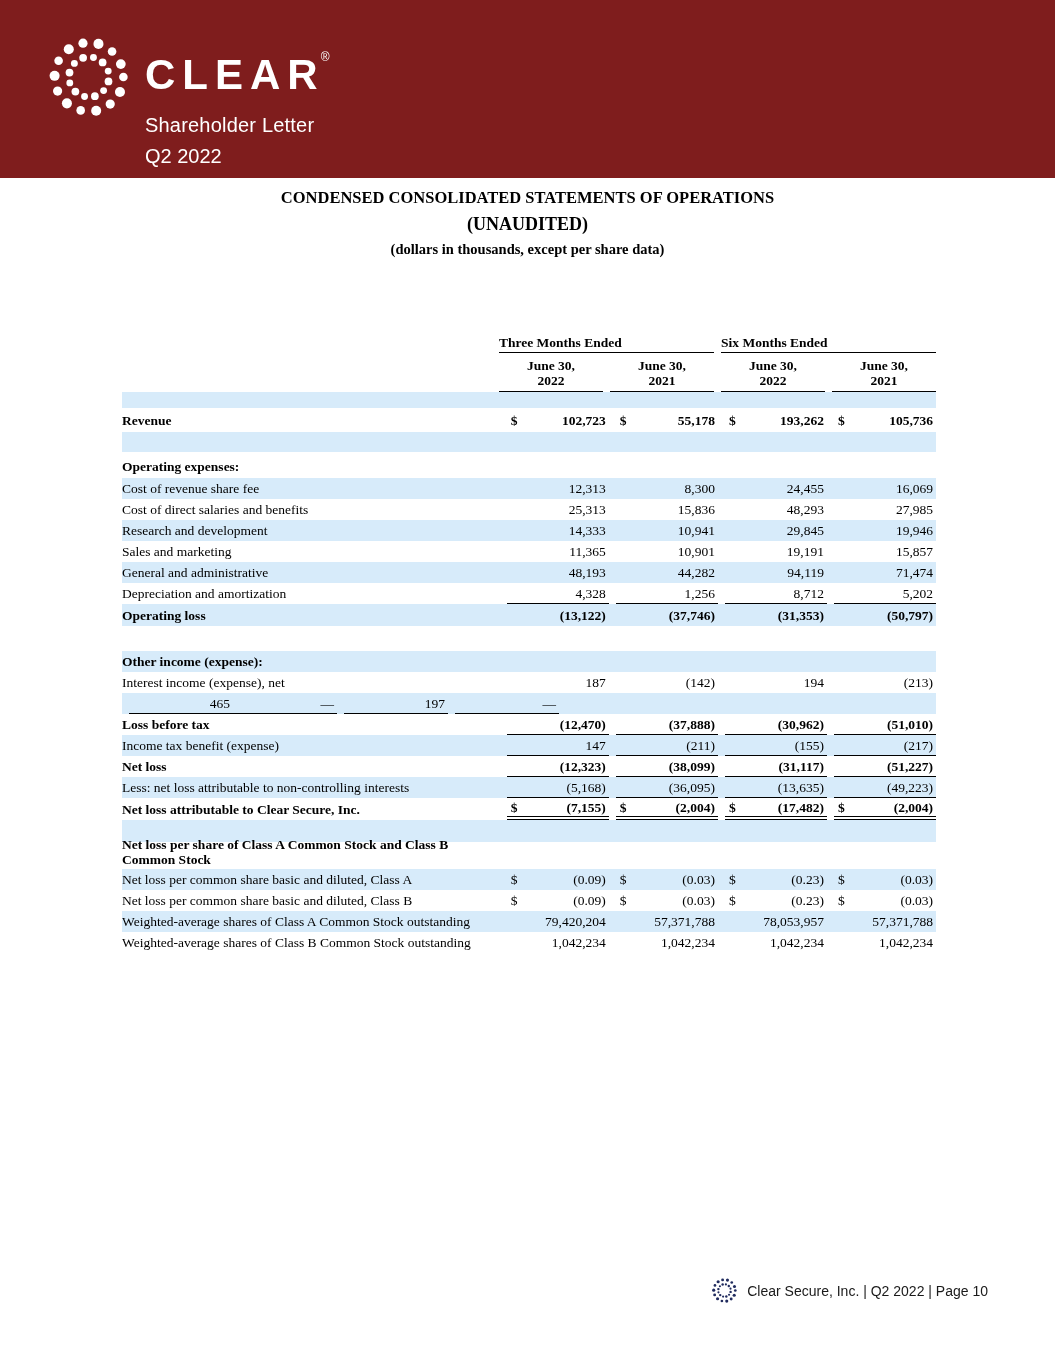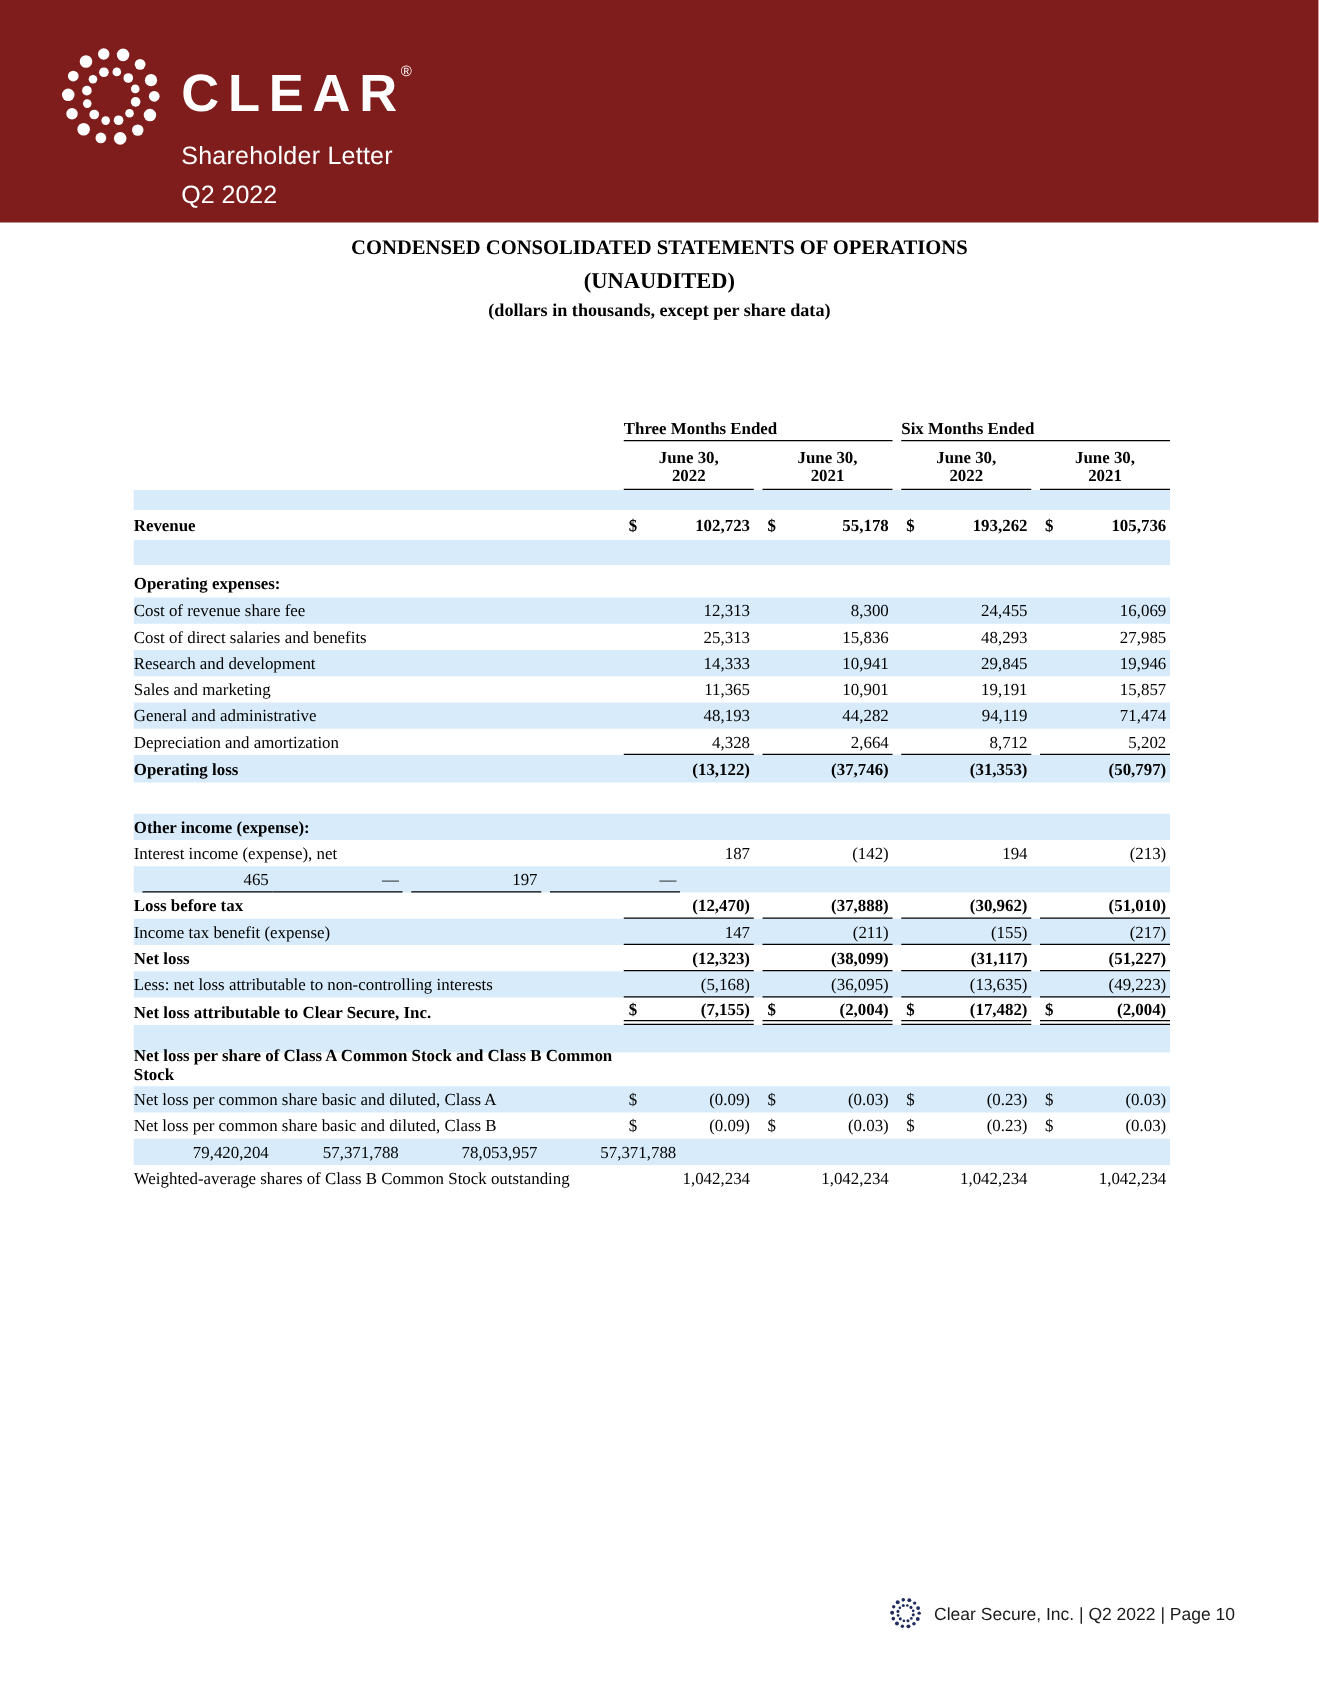--- a/index.html
+++ b/index.html
@@ -27,21 +27,21 @@
   .hrow{display:flex;align-items:flex-end;}
   .hspacer{width:392px;}
   .hgroup{width:215px;text-align:left;font-weight:bold;
           border-bottom:1.5px solid #000;padding-bottom:2px;}
   .hgroup.second{margin-left:7px;margin-top:28px;}
   .hdates{margin-top:3px;}
   .hdate{width:104px;margin-left:7px;text-align:center;font-weight:bold;
          line-height:15px;border-bottom:1.5px solid #000;padding:2px 0 3px;}
   .hdate.first{margin-left:0;}
 
-  .row{display:flex;align-items:center;height:21px;box-sizing:border-box;}
+  .row{display:flex;align-items:center;height:21px;box-sizing:border-box;margin-left:15px;}
   .row .lbl{width:392px;box-sizing:border-box;padding-right:6px;line-height:15px;}
   .row .num{width:104px;margin-left:7px;height:100%;display:flex;align-items:center;box-sizing:border-box;}
   .row .num:nth-child(2){margin-left:0;}
   .row .num .in{flex:1;display:flex;justify-content:space-between;align-items:baseline;
                 padding:0 3px 0 4px;}
   .row.shaded{background:#d7ebfa;}
   .row.bold{font-weight:bold;}
   .num.bb{border-bottom:1.5px solid #000;align-items:center;}
   .num.bbd{border-bottom:4px double #000;}
 
@@ -388,21 +388,21 @@
     <div class="lbl">Depreciation and amortization</div>
     <div class="num bb">
       <span class="in">
               <span class="d"></span>
               <span class="v">4,328</span>
             </span>
     </div>
     <div class="num bb">
       <span class="in">
               <span class="d"></span>
-              <span class="v">2,664</span>
+              <span class="v">1,256</span>
             </span>
     </div>
     <div class="num bb">
       <span class="in">
               <span class="d"></span>
               <span class="v">8,712</span>
             </span>
     </div>
     <div class="num bb">
       <span class="in">
@@ -782,20 +782,21 @@
             </span>
     </div>
     <div class="num">
       <span class="in">
               <span class="d">$</span>
               <span class="v">(0.03)</span>
             </span>
     </div>
   </div>
         <div class="row shaded">
+    <div class="lbl">Weighted-average shares of Class A Common Stock outstanding</div>
     <div class="num">
       <span class="in">
               <span class="d"></span>
               <span class="v">79,420,204</span>
             </span>
     </div>
     <div class="num">
       <span class="in">
               <span class="d"></span>
               <span class="v">57,371,788</span>

